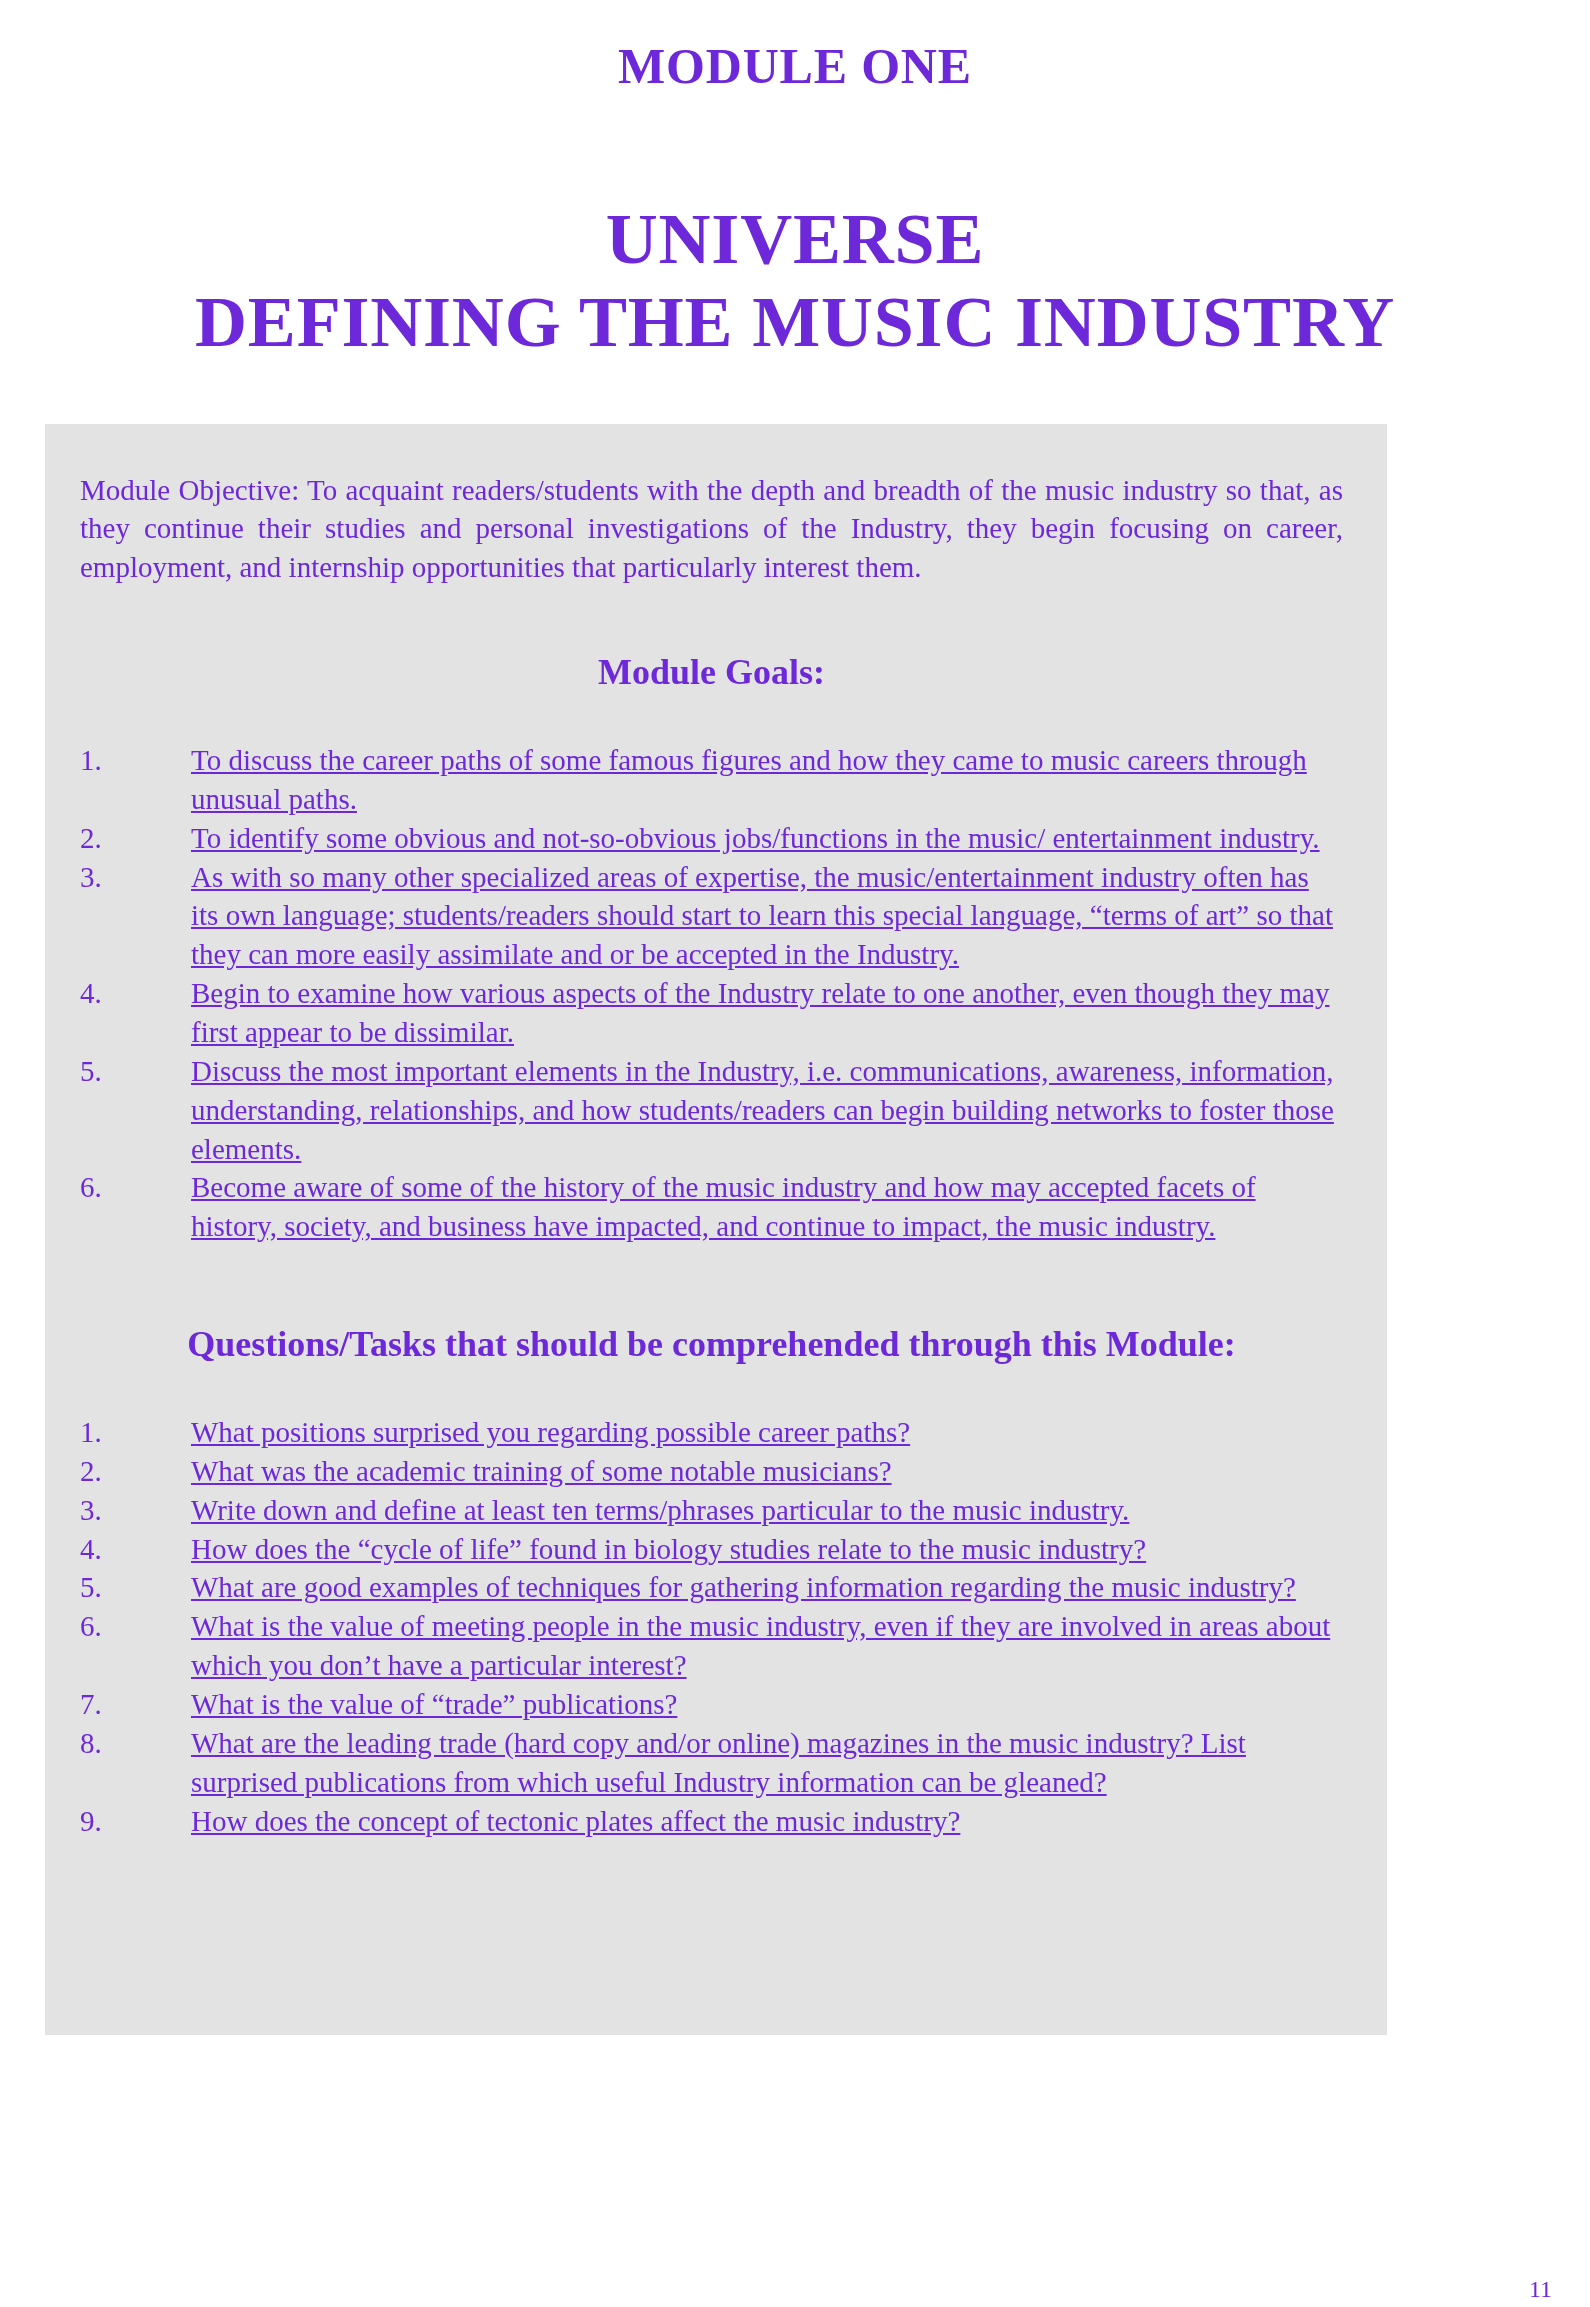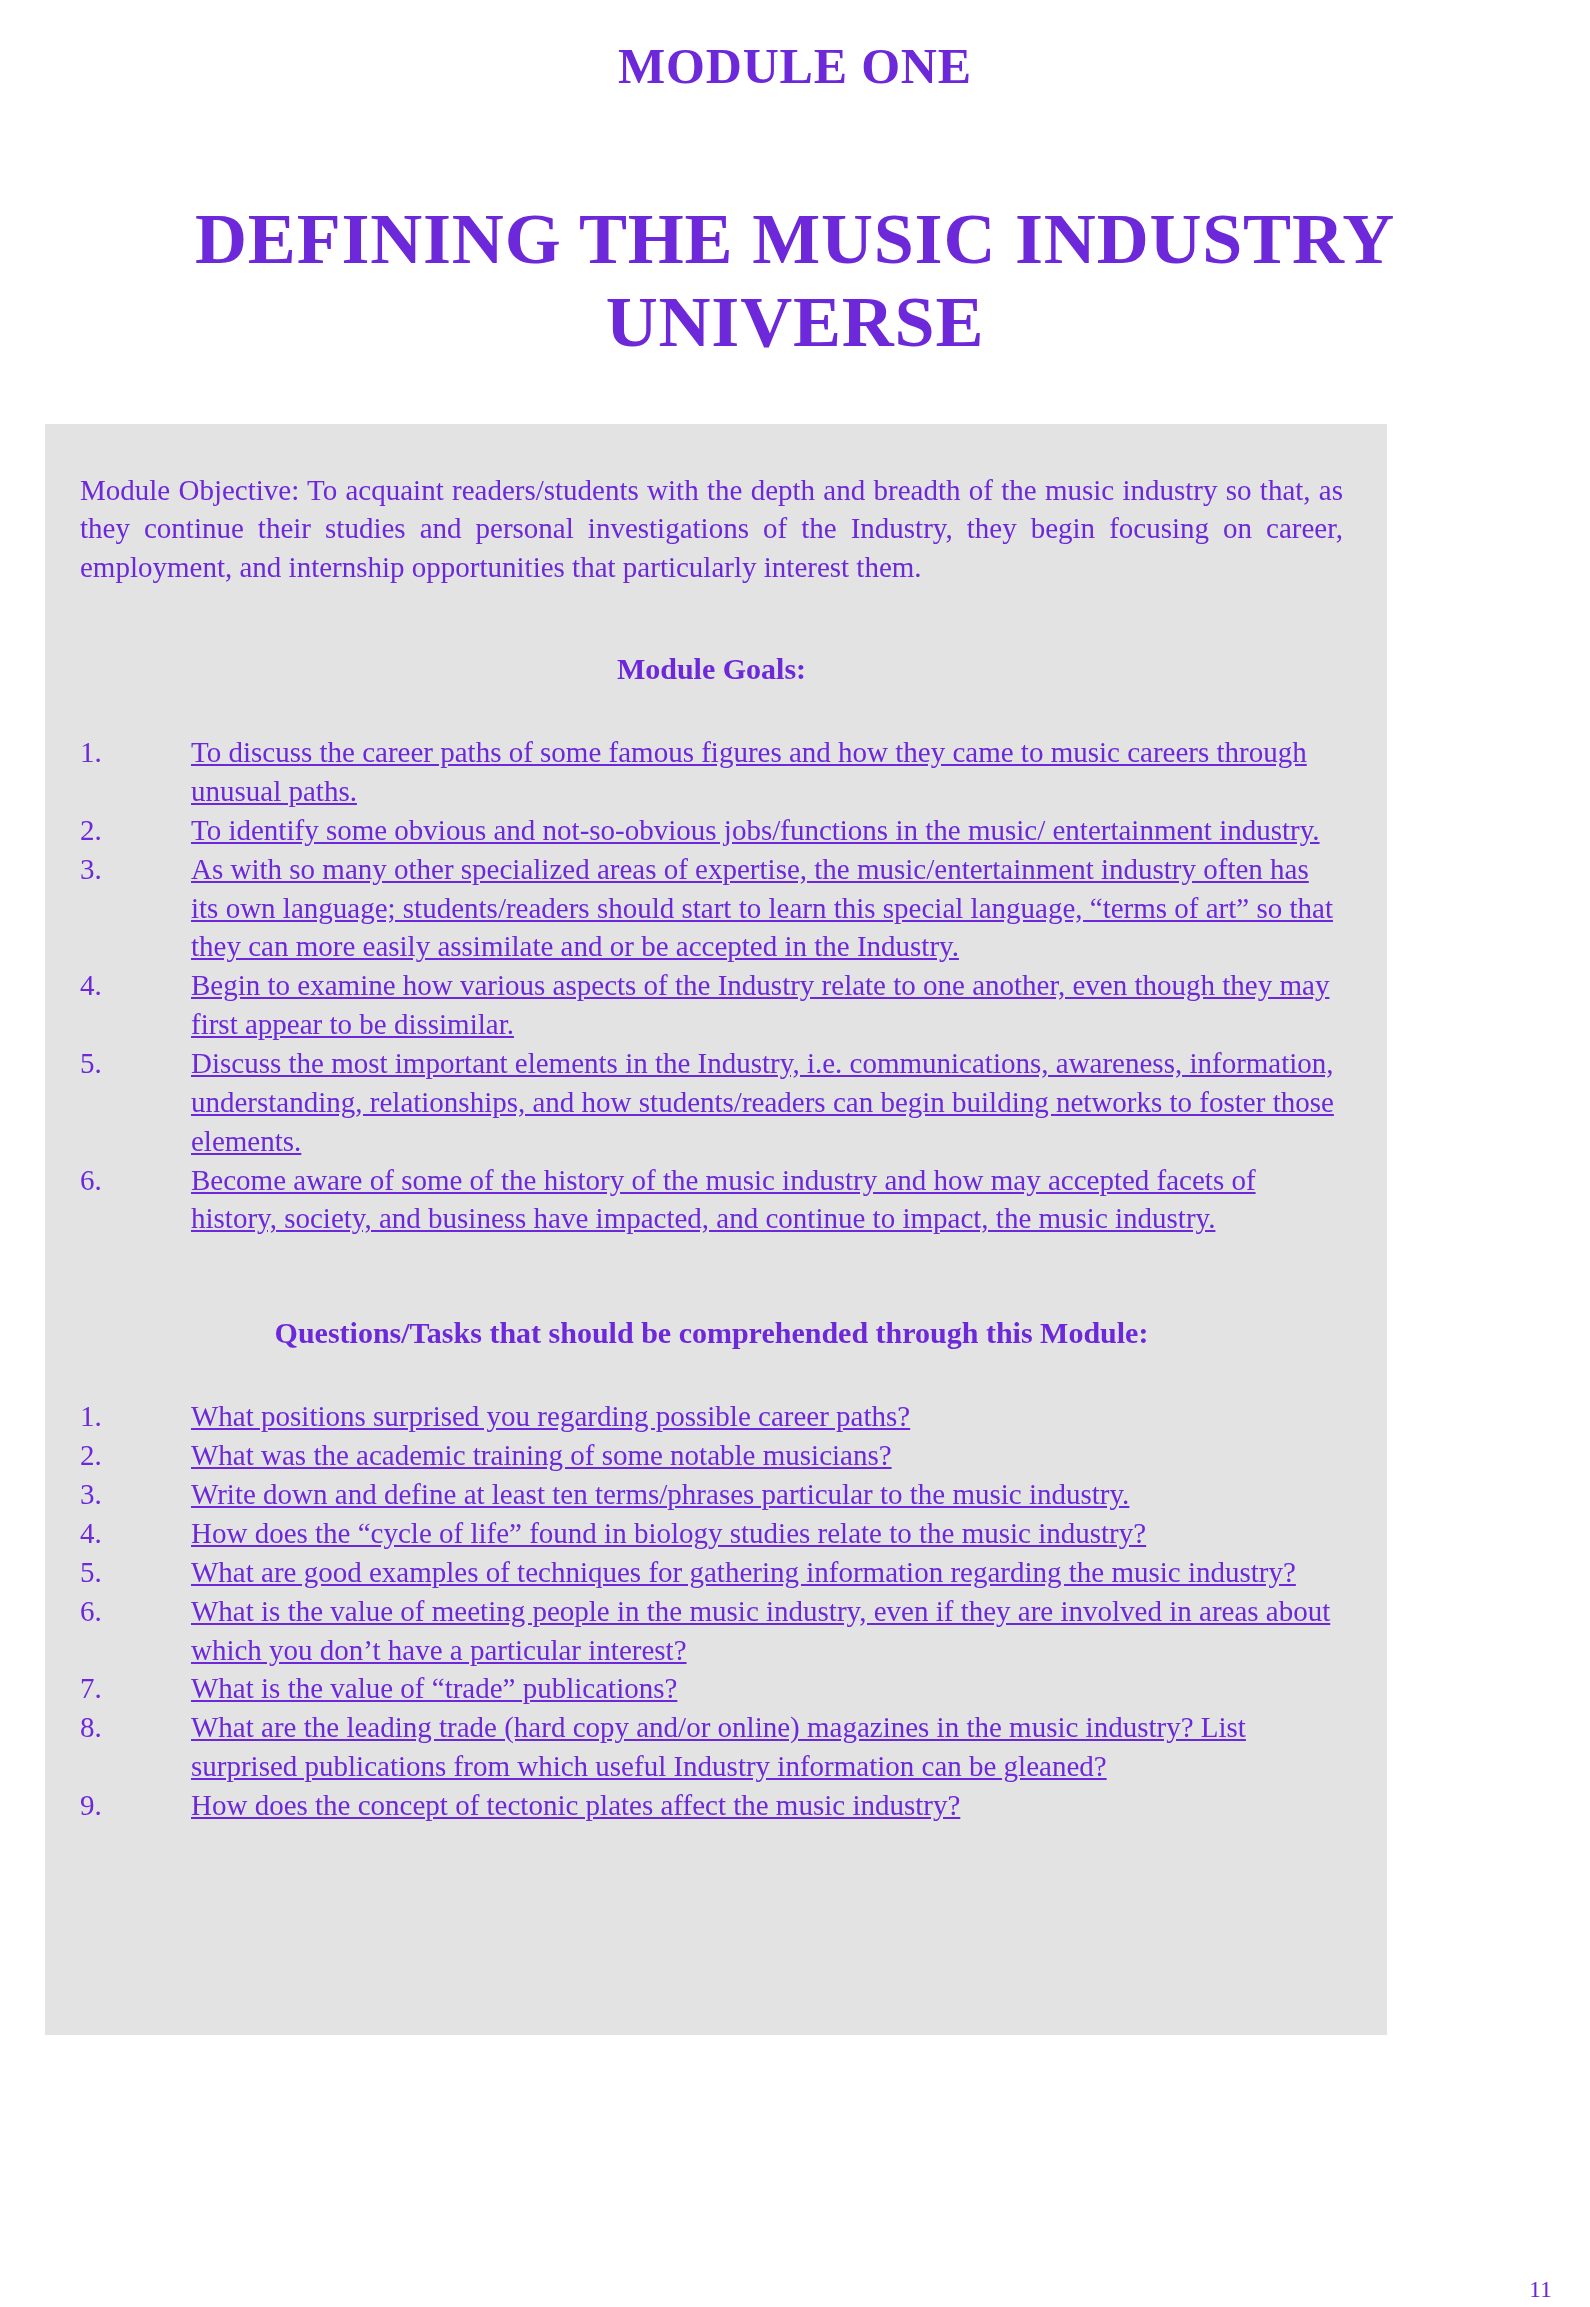--- a/index.html
+++ b/index.html
@@ -39,21 +39,21 @@
     background: #e3e3e3;
     padding: 47px 44px 0 35px;
   }
   .objective {
     font-size: 29px;
     line-height: 1.34;
     text-align: justify;
   }
   .section-heading {
     text-align: center;
-    font-size: 30px;
+    font-size: 36px;
     font-weight: bold;
     line-height: 1.3;
   }
   .goals-heading { margin-top: 62px; margin-bottom: 45px; }
   .questions-heading { margin-top: 75px; margin-bottom: 45px; }
   .list { font-size: 29px; line-height: 1.34; }
   .li { display: flex; }
   .num { flex: 0 0 111px; width: 111px; }
   .txt { flex: 1; text-align: left; padding-right: 4.5px; text-decoration: underline; }
   .page-number {
@@ -65,22 +65,22 @@
   }
 </style>
 </head>
 <body>
 
 <div class="page">
 
   <div class="module-label">MODULE ONE</div>
 
   <h1 class="main-title">
+    <span class="title-line">UNIVERSE</span>
     <span class="title-line">DEFINING THE MUSIC INDUSTRY</span>
-    <span class="title-line">UNIVERSE</span>
   </h1>
 
   <div class="panel">
 
     <p class="objective">Module Objective: To acquaint readers/students with the depth and breadth of the music industry so that, as they continue their studies and personal investigations of the Industry, they begin focusing on career, employment, and internship opportunities that particularly interest them.</p>
 
     <div class="section-heading goals-heading">Module Goals:</div>
 
     <div class="list">
       <div class="li">

